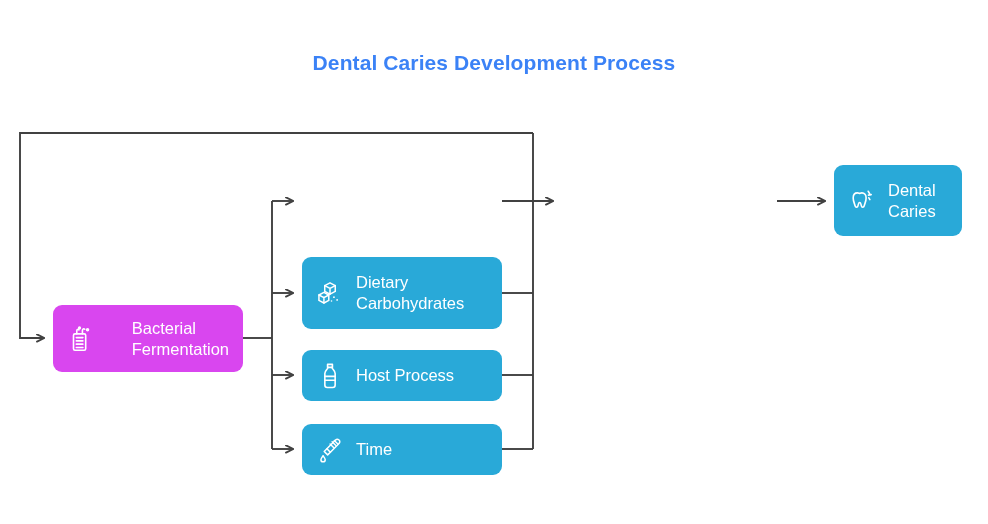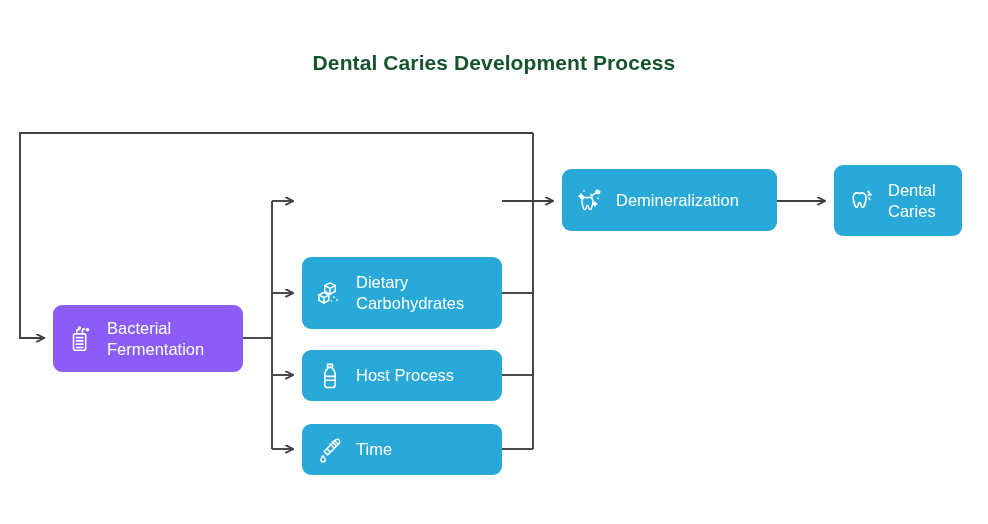--- a/index.html
+++ b/index.html
@@ -24,21 +24,21 @@
 
   
   .chart-title {
     position: absolute;
     left: 0;
     right: 0;
     top: 52px;
     text-align: center;
     font-size: 21px;
     font-weight: bold;
-    color: #14532d;
+    color: #3b82f6;
     letter-spacing: 0.1px;
     line-height: 1;
   }
 
   
   #connectors {
     position: absolute;
     left: 0;
     top: 0;
     width: 988px;
@@ -50,21 +50,21 @@
   .node {
     position: absolute;
     box-sizing: border-box;
     display: flex;
     align-items: center;
     border-radius: 9px;
     padding: 0 14px 0 13px;
     color: #ffffff;
   }
   .node.blue  { background: #29a9d8; }
-  .node.gray  { background: #8b5cf6; }
+  .node.gray  { background: #d946ef; justify-content: space-between; }
 
   .node-icon {
     flex: 0 0 auto;
     width: 30px;
     height: 30px;
     margin-right: 11px;
     display: block;
   }
   .node-icon svg { display: block; width: 30px; height: 30px; }
 
@@ -171,34 +171,20 @@
       <svg viewBox="0 0 32 32" fill="none" stroke="#ffffff" stroke-width="1.6" stroke-linecap="round" stroke-linejoin="round">
         <path d="M25.6 5.4c1.2 1.2 1.1 2.6 0 3.7l-9.2 9.2-3.7-3.7 9.2-9.2c1.1-1.1 2.5-1.2 3.7 0z"></path>
         <path d="M12.7 14.6l-2.9 2.9 3.7 3.7 2.9-2.9"></path>
         <path d="M18.3 7.3l3.7 3.7M20.6 5.9l3.7 3.7M16.1 9.6l3.7 3.7"></path>
         <path d="M8.6 22.2c-1.3 1.8-2.3 2.9-2.3 4.1a2.3 2.3 0 0 0 4.6 0c0-1.2-1-2.3-2.3-4.1z"></path>
       </svg>
     </span>
     <span class="node-label">Time</span>
   </div>
 
-  <div class="node blue" id="node-demineralization">
-    <span class="node-icon">
-      <svg viewBox="0 0 32 32" fill="none" stroke="#ffffff" stroke-width="1.6" stroke-linecap="round" stroke-linejoin="round">
-        <path d="M11.3 13.1c-2.4 0-3.9 1.9-3.9 4.6 0 2.9 1.1 4.8 1.7 7.2.4 1.6 2.3 1.8 2.7 0 .3-1.4.6-3 1.5-3s1.2 1.6 1.5 3c.4 1.8 2.3 1.6 2.7 0 .6-2.4 1.7-4.3 1.7-7.2 0-2.7-1.5-4.6-3.9-4.6-1.2 0-1.6.5-2 .5s-.8-.5-2-.5z"></path>
-        <path d="M17.6 11.4l7.9-4.6M17.1 10.2l1.3 2.3"></path>
-        <path d="M23.4 5.4l3.1 1.8-1.3 2.2-3.1-1.8z"></path>
-        <path d="M6.4 9.6l.7 1.7 1.7.7-1.7.7-.7 1.7-.7-1.7-1.7-.7 1.7-.7z"></path>
-        <path d="M21.1 18.2l.6 1.4 1.4.6-1.4.6-.6 1.4-.6-1.4-1.4-.6 1.4-.6z"></path>
-        <circle cx="24.6" cy="14.2" r="1.05" fill="#ffffff" stroke="none"></circle>
-        <circle cx="9.6" cy="6.4" r="0.85" fill="#ffffff" stroke="none"></circle>
-      </svg>
-    </span>
-    <span class="node-label">Demineralization</span>
-  </div>
 
   <div class="node blue" id="node-dental-caries">
     <span class="node-icon">
       <svg viewBox="0 0 32 32" fill="none" stroke="#ffffff" stroke-width="1.7" stroke-linecap="round" stroke-linejoin="round">
         <path d="M11.1 7.3c-2.8 0-4.5 2.2-4.5 5.4 0 3.4 1.3 5.6 2 8.4.5 1.9 2.7 2.1 3.1 0 .4-1.7.7-3.5 1.8-3.5s1.4 1.8 1.8 3.5c.4 2.1 2.6 1.9 3.1 0 .7-2.8 2-5 2-8.4 0-3.2-1.7-5.4-4.5-5.4-1.4 0-1.9.6-2.4.6s-1-.6-2.4-.6z"></path>
         <path d="M22.6 5.6l1.5 2.6M25.8 9.2l-2.9.5M23.3 12.6l1.1 1.9"></path>
       </svg>
     </span>
     <span class="node-label">Dental
 Caries</span>

